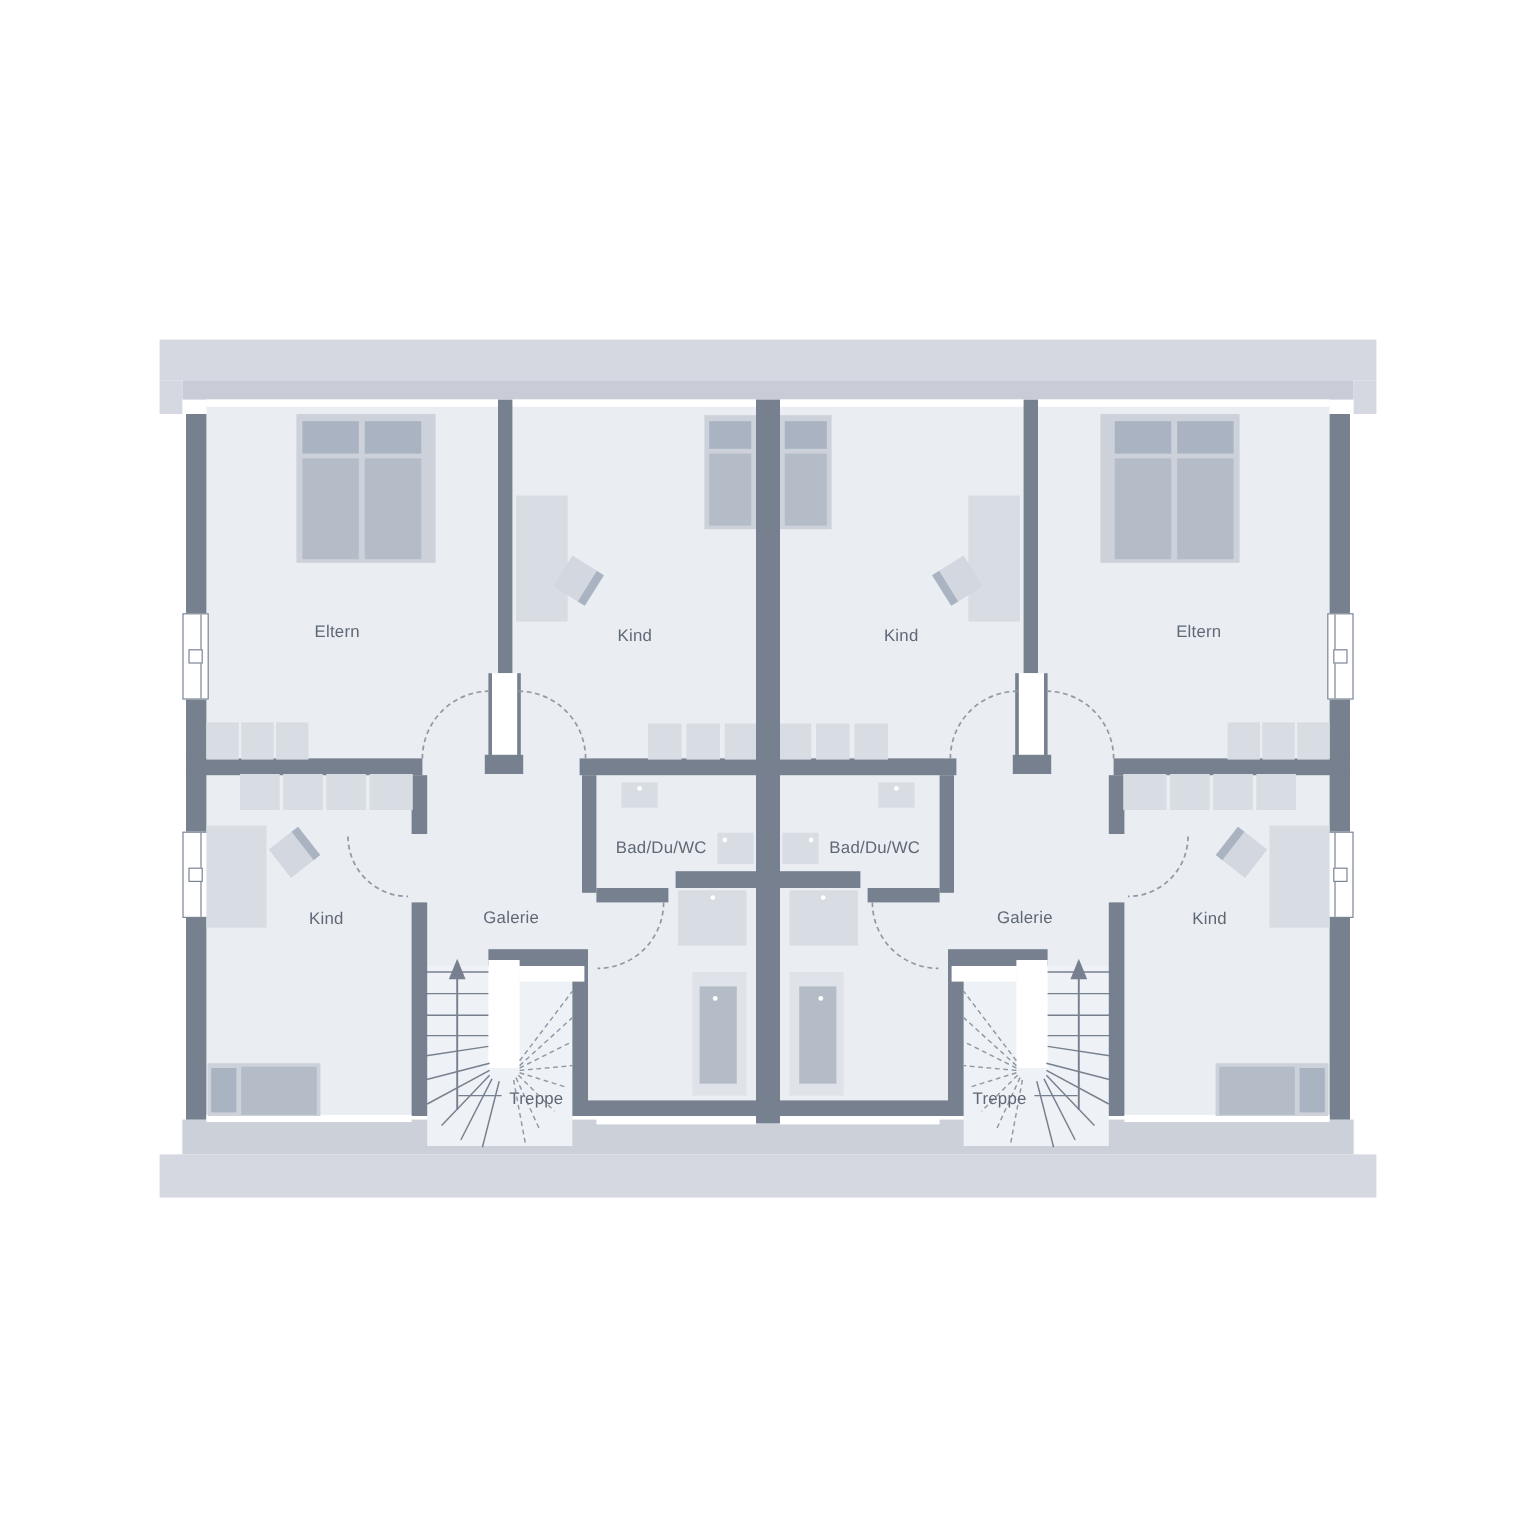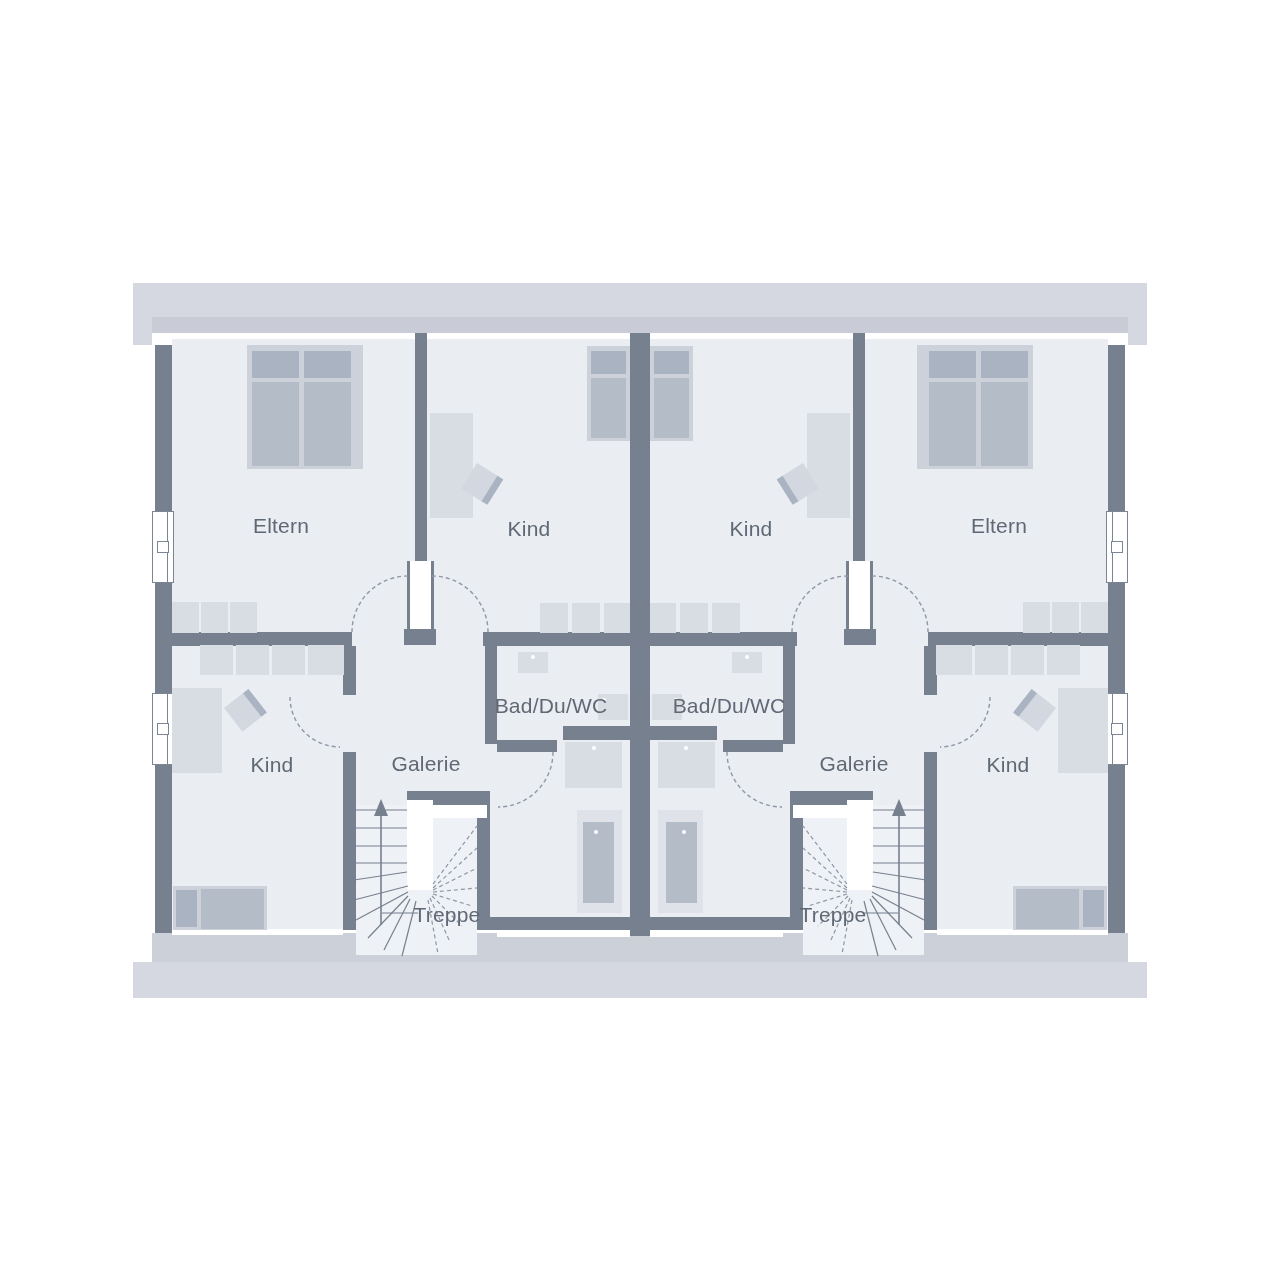--- a/index.html
+++ b/index.html
@@ -24,21 +24,21 @@
   .showerouter{background:#dfe2e8;}
   .win{background:#fff;border:1px solid #7b8594;}
   .win .tick{position:absolute;left:4px;top:29px;width:12px;height:12px;background:#fff;
              border:1px solid #7b8594;box-sizing:border-box;}
   .win .rail{position:absolute;left:14px;top:0;width:1px;height:100%;background:#7b8594;}
   .dot{position:absolute;width:4px;height:4px;border-radius:50%;background:#fff;}
   .chair{position:absolute;}
   .chair .seat{position:absolute;left:0;top:0;width:24px;height:30px;background:#d3d7e0;}
   .chair .back{position:absolute;left:24px;top:0;width:7px;height:30px;background:var(--furniture-dark,#aab3c1);}
   .lbl{position:absolute;transform:translate(-50%,-50%);white-space:nowrap;
-       color:var(--label-text,#5f6875);font-size:21px;letter-spacing:0.2px;}
+       color:var(--label-text,#5f6875);font-size:14px;letter-spacing:0.2px;}
   .unit.right .lbl{transform:translate(-50%,-50%) scaleX(-1);}
   svg.lines{position:absolute;left:0;top:0;pointer-events:none;}
 </style>
 </head>
 <body>
 
 <div class="page">
   <div class="plan">
 
     <div class="unit left" id="unit-left">

